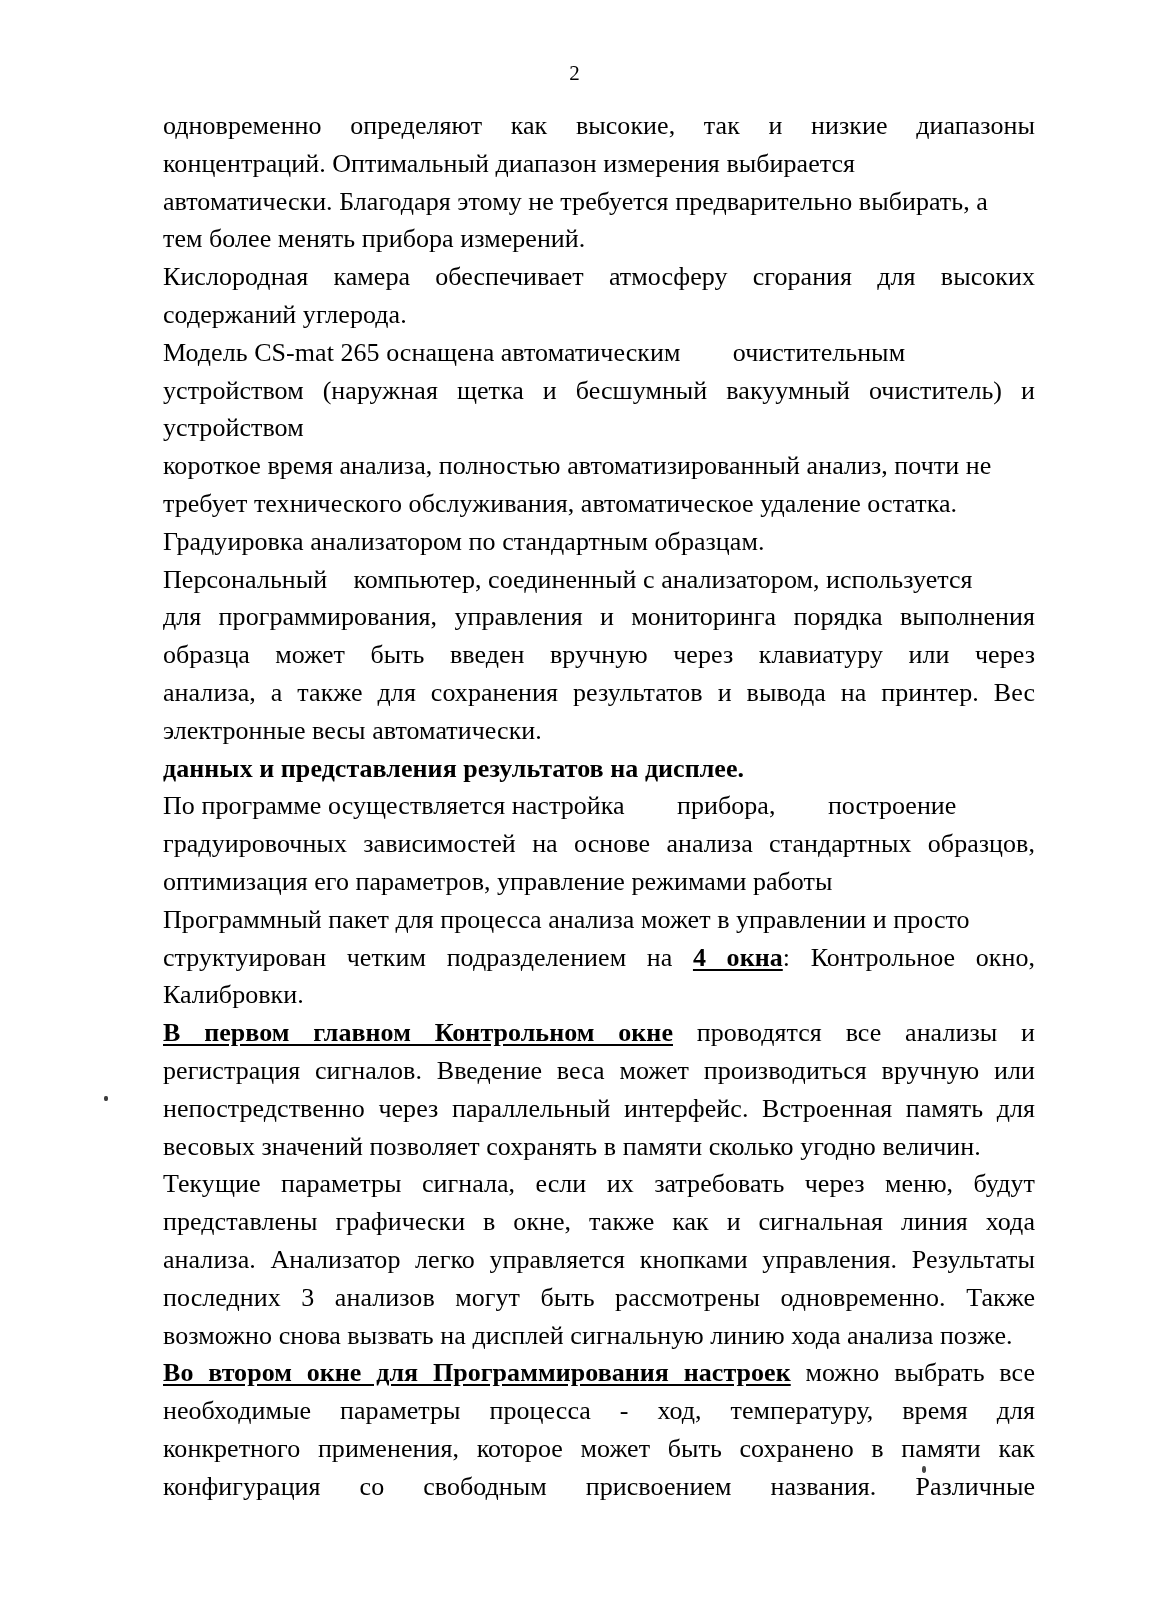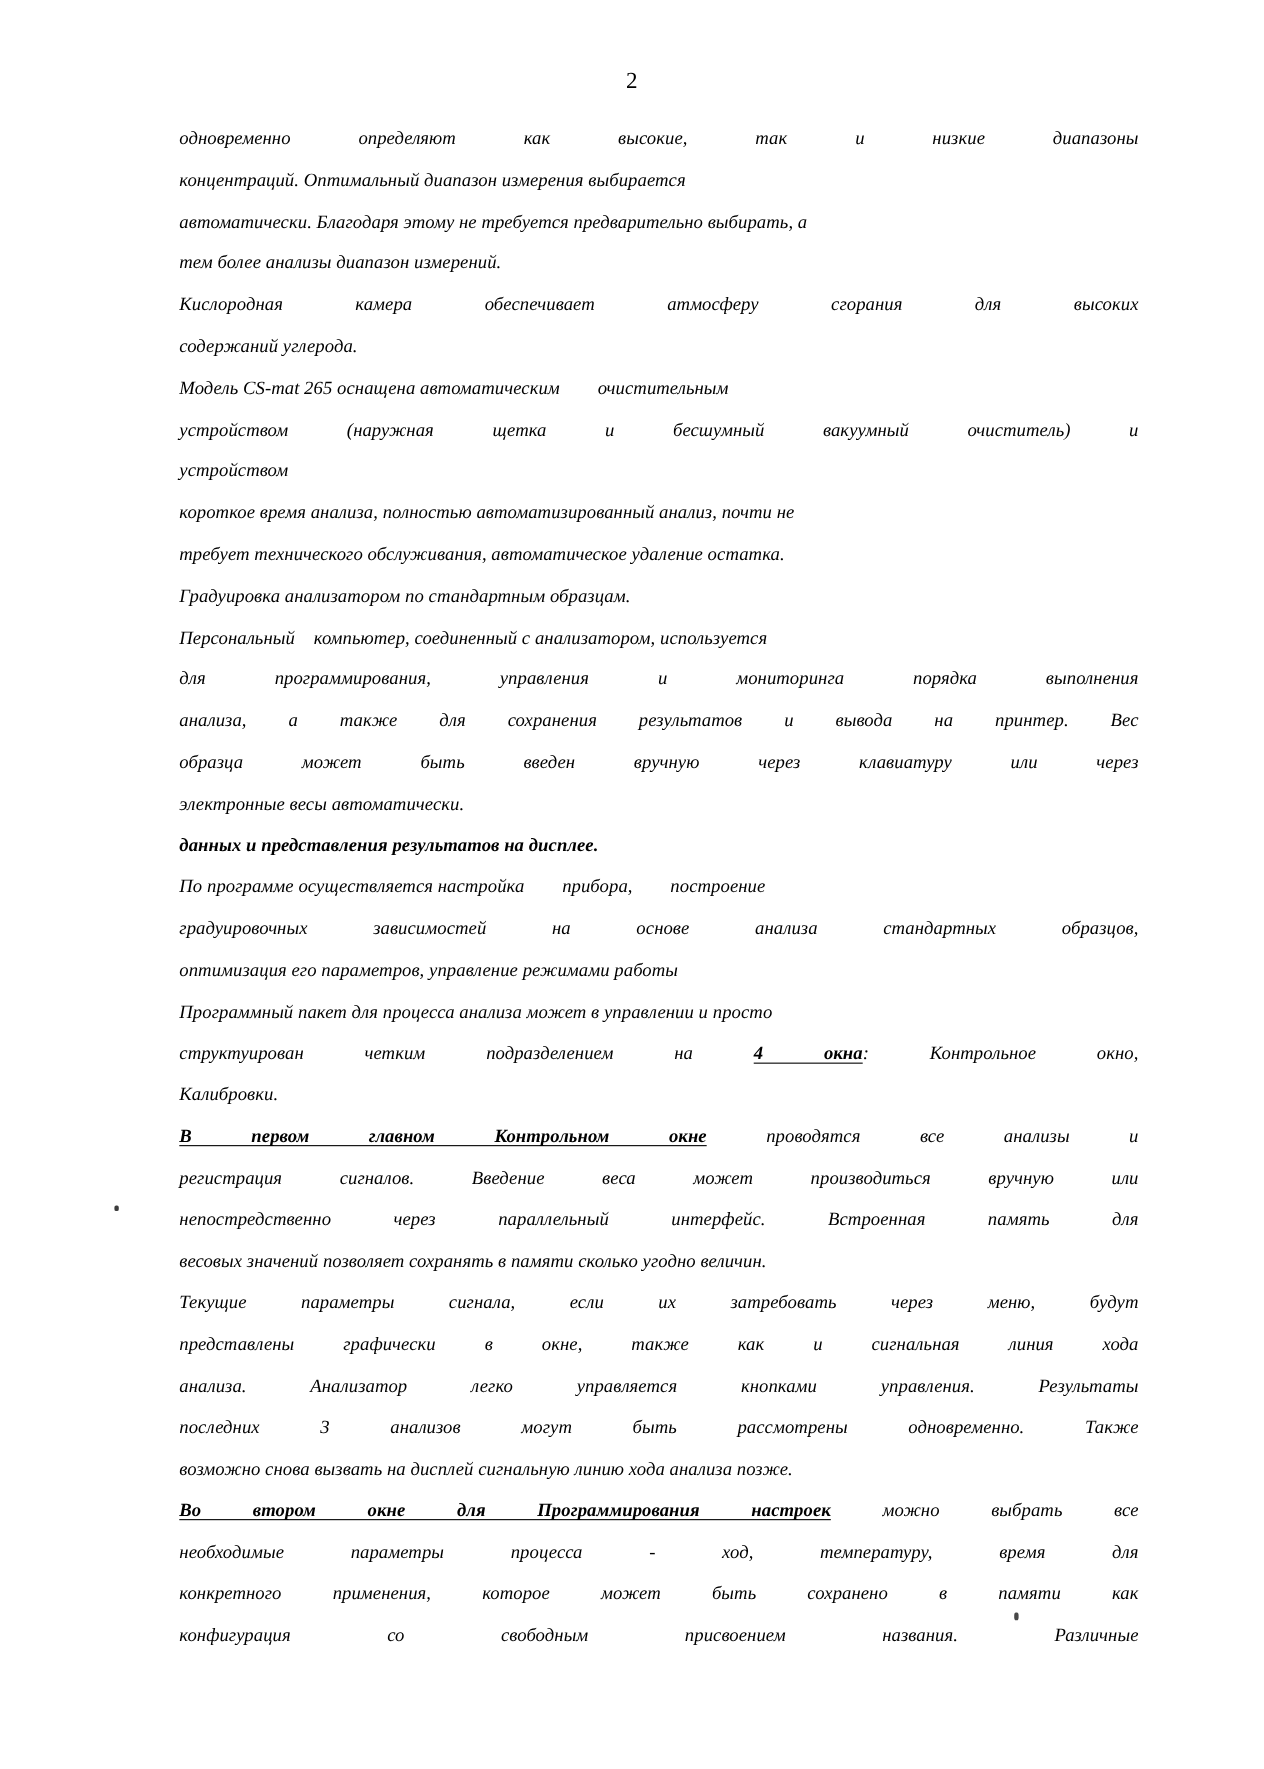--- a/index.html
+++ b/index.html
@@ -38,28 +38,27 @@
   .body-col {
     position: absolute;
     left: 163px;
     top: 107px;
     width: 872px;
   }
 
   
   .ln {
     display: block;
-    font-size: 17px;
+    font-size: 26px;
     line-height: 37.8px;
     text-align: justify;
     text-align-last: justify;
     white-space: pre-wrap;
     word-spacing: 0px;
     letter-spacing: 0.05px;
-    font-style: italic;
   }
   
   .ln.flush {
     text-align: right;
     text-align-last: left;
   }
 
   .ln.bold {
     font-weight: bold;
   }
@@ -95,37 +94,37 @@
 
 <div class="page">
 
   <div class="page-number">2</div>
 
   <div class="body-col">
 
     <span class="ln">одновременно определяют как высокие, так и низкие диапазоны</span>
     <span class="ln flush">концентраций. Оптимальный диапазон измерения выбирается</span>
     <span class="ln flush">автоматически. Благодаря этому не требуется предварительно выбирать, а</span>
-    <span class="ln flush">тем более анализы диапазон измерений.</span>
+    <span class="ln flush">тем более менять прибора измерений.</span>
 
     <span class="ln">Кислородная камера обеспечивает атмосферу сгорания для высоких</span>
     <span class="ln flush">содержаний углерода.</span>
 
     <span class="ln flush">Модель CS-mat 265 оснащена автоматическим        очистительным</span>
     <span class="ln">устройством (наружная щетка и бесшумный вакуумный очиститель) и</span>
     <span class="ln flush">устройством</span>
     <span class="ln flush">короткое время анализа, полностью автоматизированный анализ, почти не</span>
     <span class="ln flush">требует технического обслуживания, автоматическое удаление остатка.</span>
 
     <span class="ln flush">Градуировка анализатором по стандартным образцам.</span>
 
     <span class="ln flush">Персональный    компьютер, соединенный с анализатором, используется</span>
     <span class="ln">для программирования, управления и мониторинга порядка выполнения</span>
+    <span class="ln">образца может быть введен вручную через клавиатуру или через</span>
     <span class="ln">анализа, а также для сохранения результатов и вывода на принтер. Вес</span>
-    <span class="ln">образца может быть введен вручную через клавиатуру или через</span>
     <span class="ln flush">электронные весы автоматически.</span>
 
     <span class="ln bold flush">данных и представления результатов на дисплее.</span>
 
     <span class="ln flush">По программе осуществляется настройка        прибора,        построение</span>
     <span class="ln">градуировочных зависимостей на основе анализа стандартных образцов,</span>
     <span class="ln flush">оптимизация его параметров, управление режимами работы</span>
 
     <span class="ln flush">Программный пакет для процесса анализа может в управлении и просто</span>
     <span class="ln"><span>структуирован четким подразделением на </span><b class="emu">4 окна</b><span>: Контрольное окно,</span></span>

